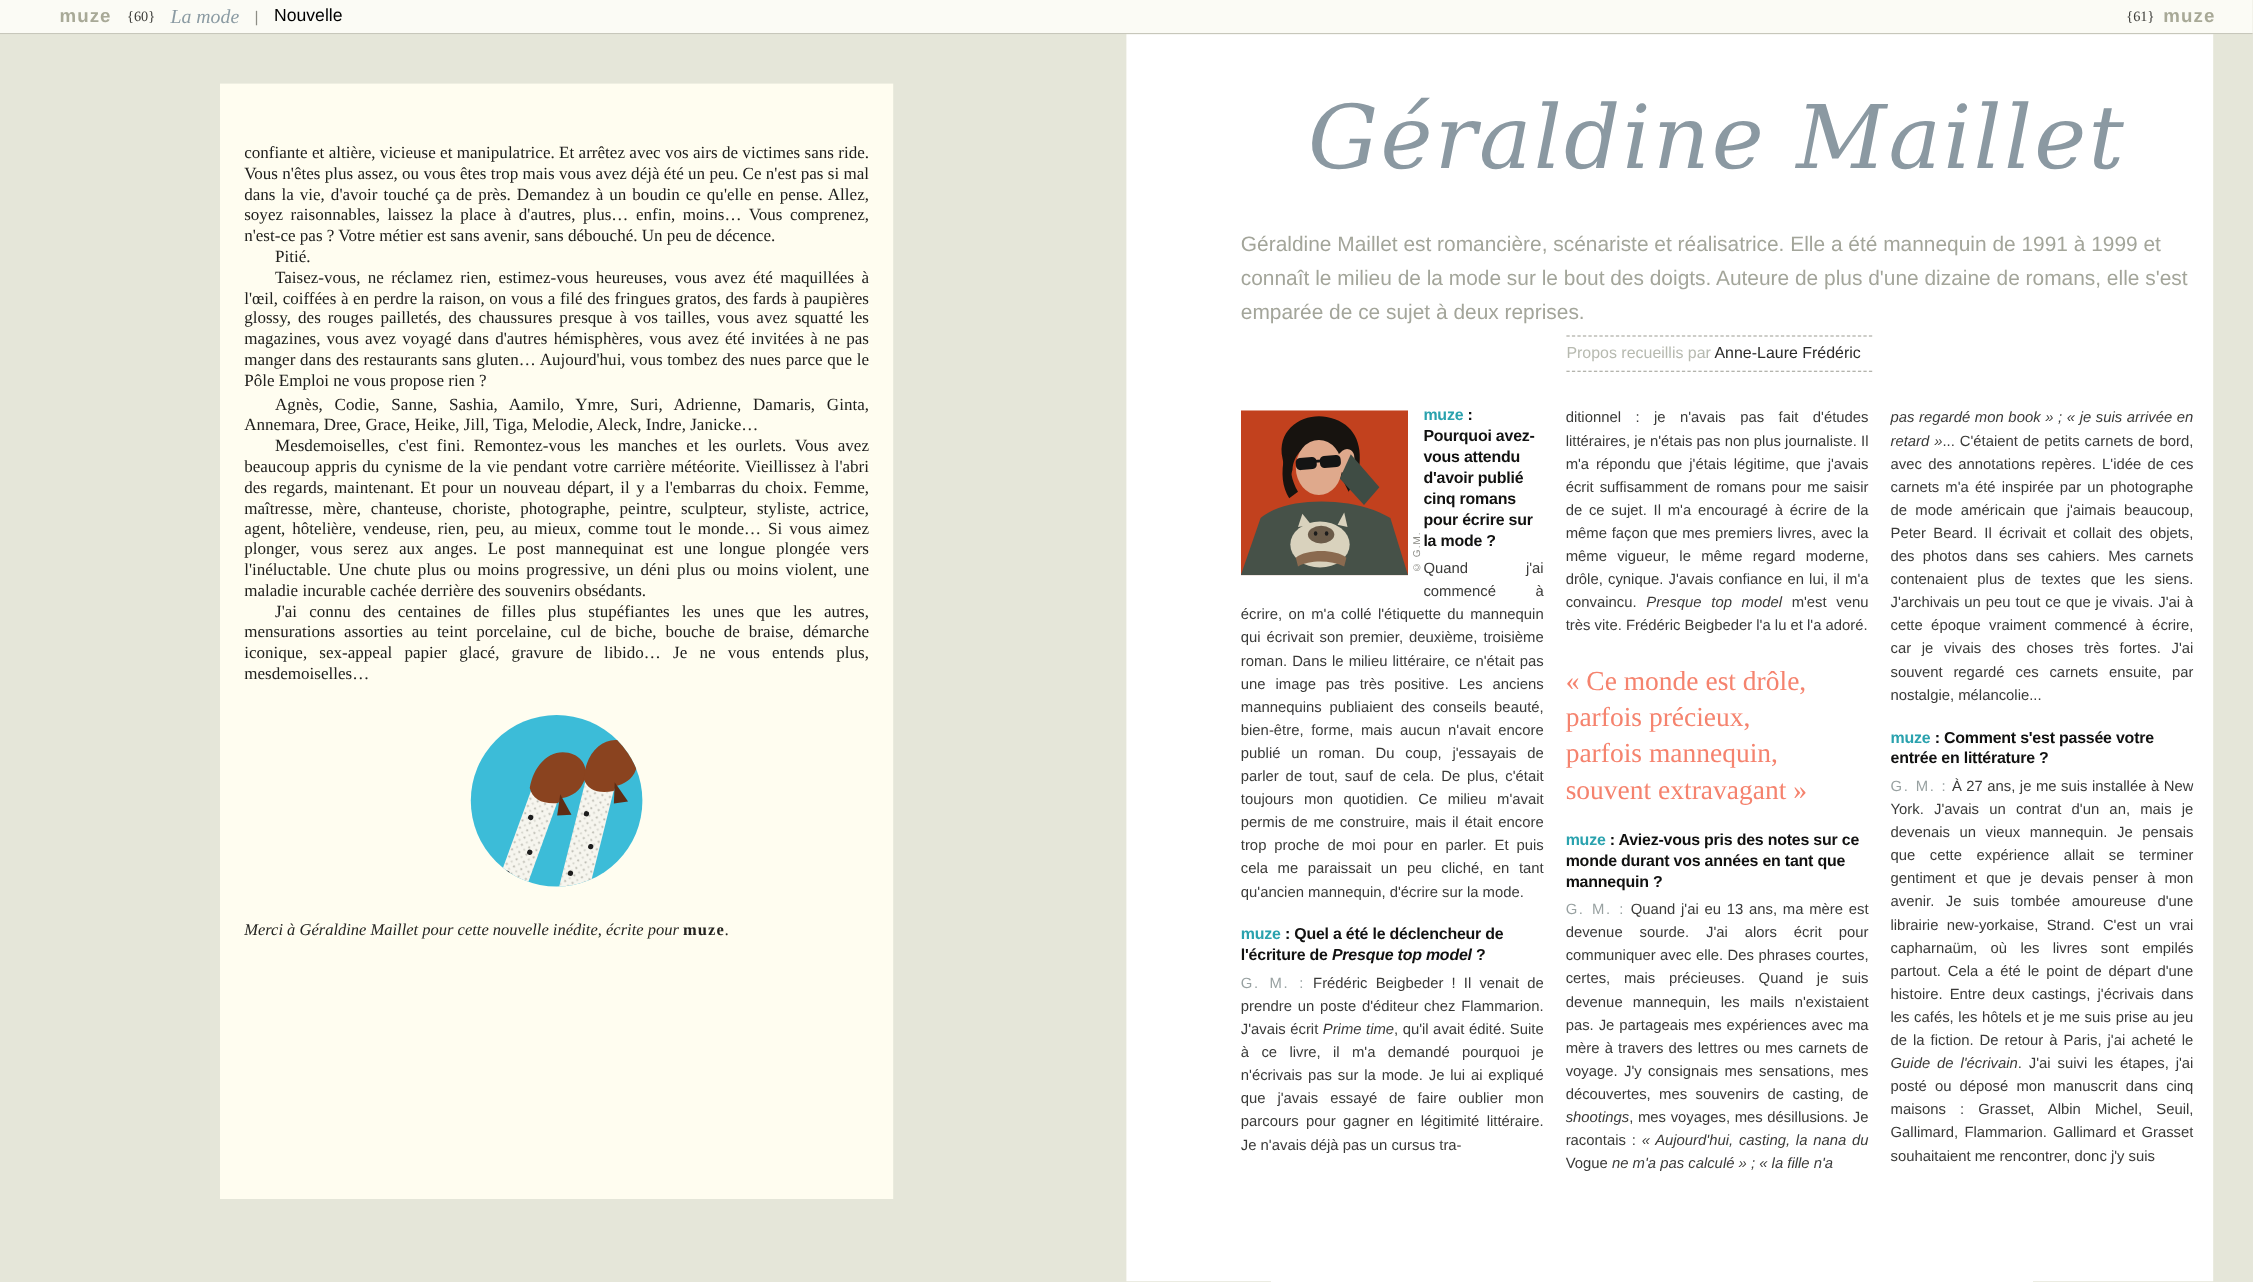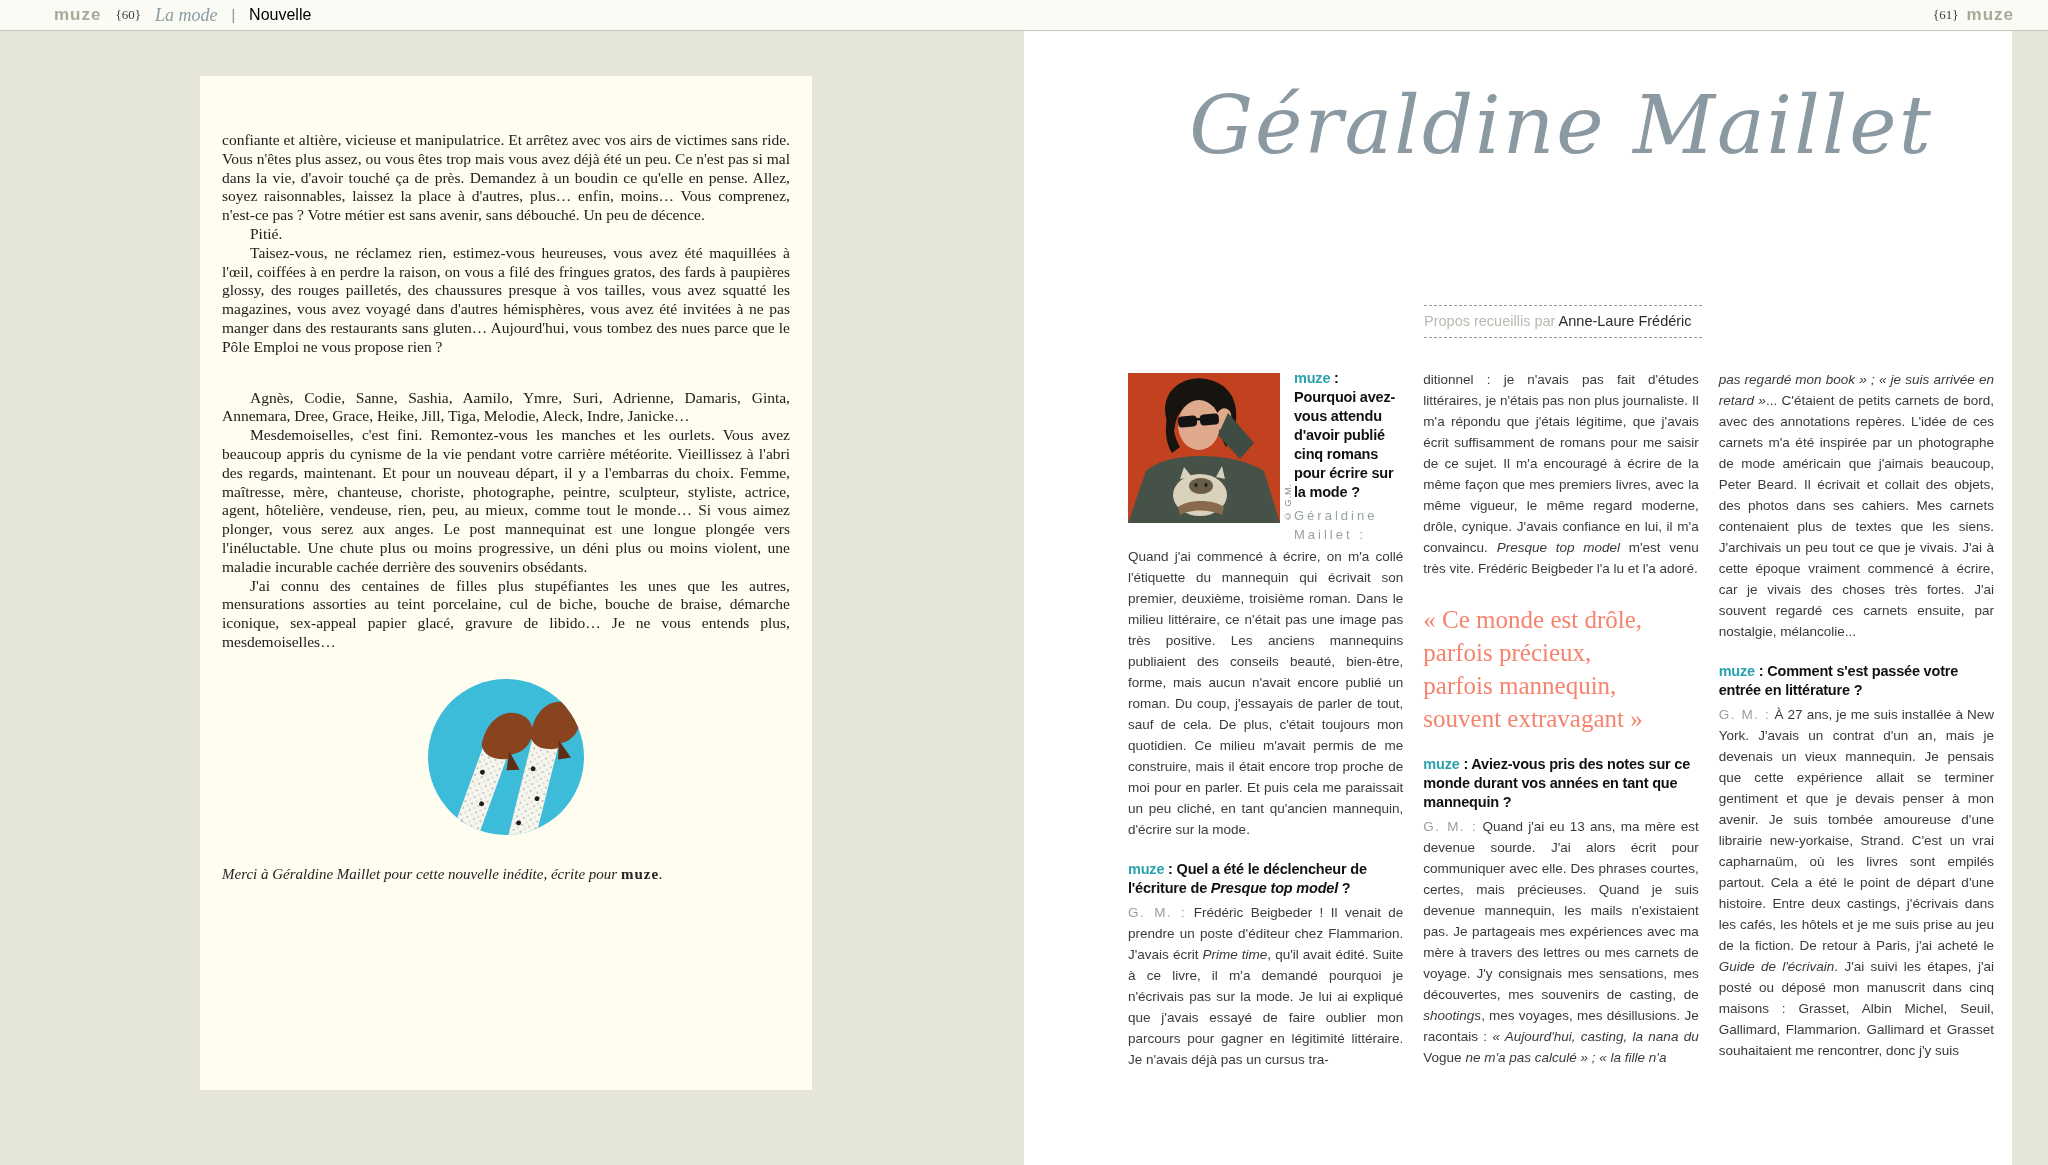--- a/index.html
+++ b/index.html
@@ -18,21 +18,21 @@
   .rubric{font-size:16px;color:#000000;}
 
   
   .left-page{position:absolute;left:0;top:31px;width:1024px;height:1134px;background:#e5e6d9;}
   .story-sheet{position:absolute;left:200px;top:45px;width:612px;height:1014px;
                background:#fffdf0;overflow:hidden;}
   .story-text{margin:55px 22px 0 22px;font-family:"Liberation Serif",serif;
               font-size:15.5px;line-height:18.8px;color:#20201e;text-align:justify;}
   .story-p{margin:0;}
   .story-p.indent{text-indent:28px;}
-  .story-p.gap{margin-top:32px;}
+  .story-p.gap{margin-top:3px;}
 
   .illu-wrap{text-align:center;margin-top:26px;}
   .caption{margin:26px 22px 0 22px;text-align:left;font-family:"Liberation Serif",serif;
            font-style:italic;font-size:15px;color:#232320;}
   .caption .brand{font-style:normal;font-weight:700;letter-spacing:1px;}
 
   
   .right-page{position:absolute;left:1024px;top:31px;width:988px;height:1134px;background:#ffffff;}
   .title{position:absolute;left:104px;top:48px;width:866px;margin:0;text-align:center;
          font-family:"DejaVu Serif","Liberation Serif",serif;font-style:italic;font-weight:400;
@@ -131,20 +131,21 @@
         </g>
       </svg>
     </div>
 
     <p class="caption"><span>Merci à Géraldine Maillet pour cette nouvelle inédite, écrite pour </span><span class="brand">muze</span><span>.</span></p>
   </div>
 </div>
 
 <div class="right-page">
   <h1 class="title">Géraldine Maillet</h1>
+  <p class="intro">Géraldine Maillet est romancière, scénariste et réalisatrice. Elle a été mannequin de 1991 à 1999 et connaît le milieu de la mode sur le bout des doigts. Auteure de plus d'une dizaine de romans, elle s'est emparée de ce sujet à deux reprises.</p>
   <div class="byline">
     <span class="byline-label">Propos recueillis par </span><span class="byline-name">Anne-Laure Frédéric</span>
   </div>
   <div class="columns" id="iv-columns">
       <div class="iv-col">
   <div class="photo-block">
     <svg width="152" height="150" viewBox="0 0 152 150">
       <rect width="152" height="150" fill="#c2411e"></rect>
 
       <path d="M38,44 C32,16 58,2 78,6 C100,10 110,26 108,48 C107,60 102,68 98,74 L90,58 C92,42 84,32 72,31 C58,30 48,40 47,54 L42,72 C38,62 40,52 38,44 Z" fill="#17130f"></path>
@@ -168,21 +169,20 @@
       <path d="M52,106 L56,94 L64,104 Z" fill="#d9d2bd"></path>
       <path d="M88,104 L94,93 L97,106 Z" fill="#d9d2bd"></path>
       <ellipse cx="73" cy="113" rx="12" ry="8" fill="#6b5b49"></ellipse>
       <ellipse cx="68" cy="112" rx="1.6" ry="2" fill="#1c1c1c"></ellipse>
       <ellipse cx="78" cy="112" rx="1.6" ry="2" fill="#1c1c1c"></ellipse>
       <path d="M50,134 C60,126 86,126 96,134 L94,142 C82,136 62,136 52,142 Z" fill="#8a6a4f"></path>
     </svg>
     <span class="photo-credit">© G.M.</span>
   </div>
 <p class="question"><span class="s-muze">muze</span><span class="s-q"> : Pourquoi avez-vous attendu d'avoir publié cinq romans pour écrire sur la mode ?</span></p>
-        <p class="speaker">Géraldine Maillet :</p>
         <p class="answer"><span>Quand j'ai commencé à écrire, on m'a collé l'étiquette du mannequin qui écrivait son premier, deuxième, troisième roman. Dans le milieu littéraire, ce n'était pas une image pas très positive. Les anciens mannequins publiaient des conseils beauté, bien-être, forme, mais aucun n'avait encore publié un roman. Du coup, j'essayais de parler de tout, sauf de cela. De plus, c'était toujours mon quotidien. Ce milieu m'avait permis de me construire, mais il était encore trop proche de moi pour en parler. Et puis cela me paraissait un peu cliché, en tant qu'ancien mannequin, d'écrire sur la mode.</span></p>
         <p class="question"><span class="s-muze">muze</span><span class="s-q"> : Quel a été le déclencheur de l'écriture de </span><span class="s-qi">Presque top model</span><span class="s-q"> ?</span></p>
         <p class="answer"><span class="s-gm">G. M. :</span><span> Frédéric Beigbeder ! Il venait de prendre un poste d'éditeur chez Flammarion. J'avais écrit </span><span class="s-i">Prime time</span><span>, qu'il avait édité. Suite à ce livre, il m'a demandé pourquoi je n'écrivais pas sur la mode. Je lui ai expliqué que j'avais essayé de faire oublier mon parcours pour gagner en légitimité littéraire. Je n'avais déjà pas un cursus tra-</span></p>
       </div>
       <div class="iv-col">
         <p class="answer"><span>ditionnel : je n'avais pas fait d'études littéraires, je n'étais pas non plus journaliste. Il m'a répondu que j'étais légitime, que j'avais écrit suffisamment de romans pour me saisir de ce sujet. Il m'a encouragé à écrire de la même façon que mes premiers livres, avec la même vigueur, le même regard moderne, drôle, cynique. J'avais confiance en lui, il m'a convaincu. </span><span class="s-i">Presque top model</span><span> m'est venu très vite. Frédéric Beigbeder l'a lu et l'a adoré.</span></p>
         <p class="quote">« Ce monde est drôle,
 parfois précieux,
 parfois mannequin,
 souvent extravagant »</p>

